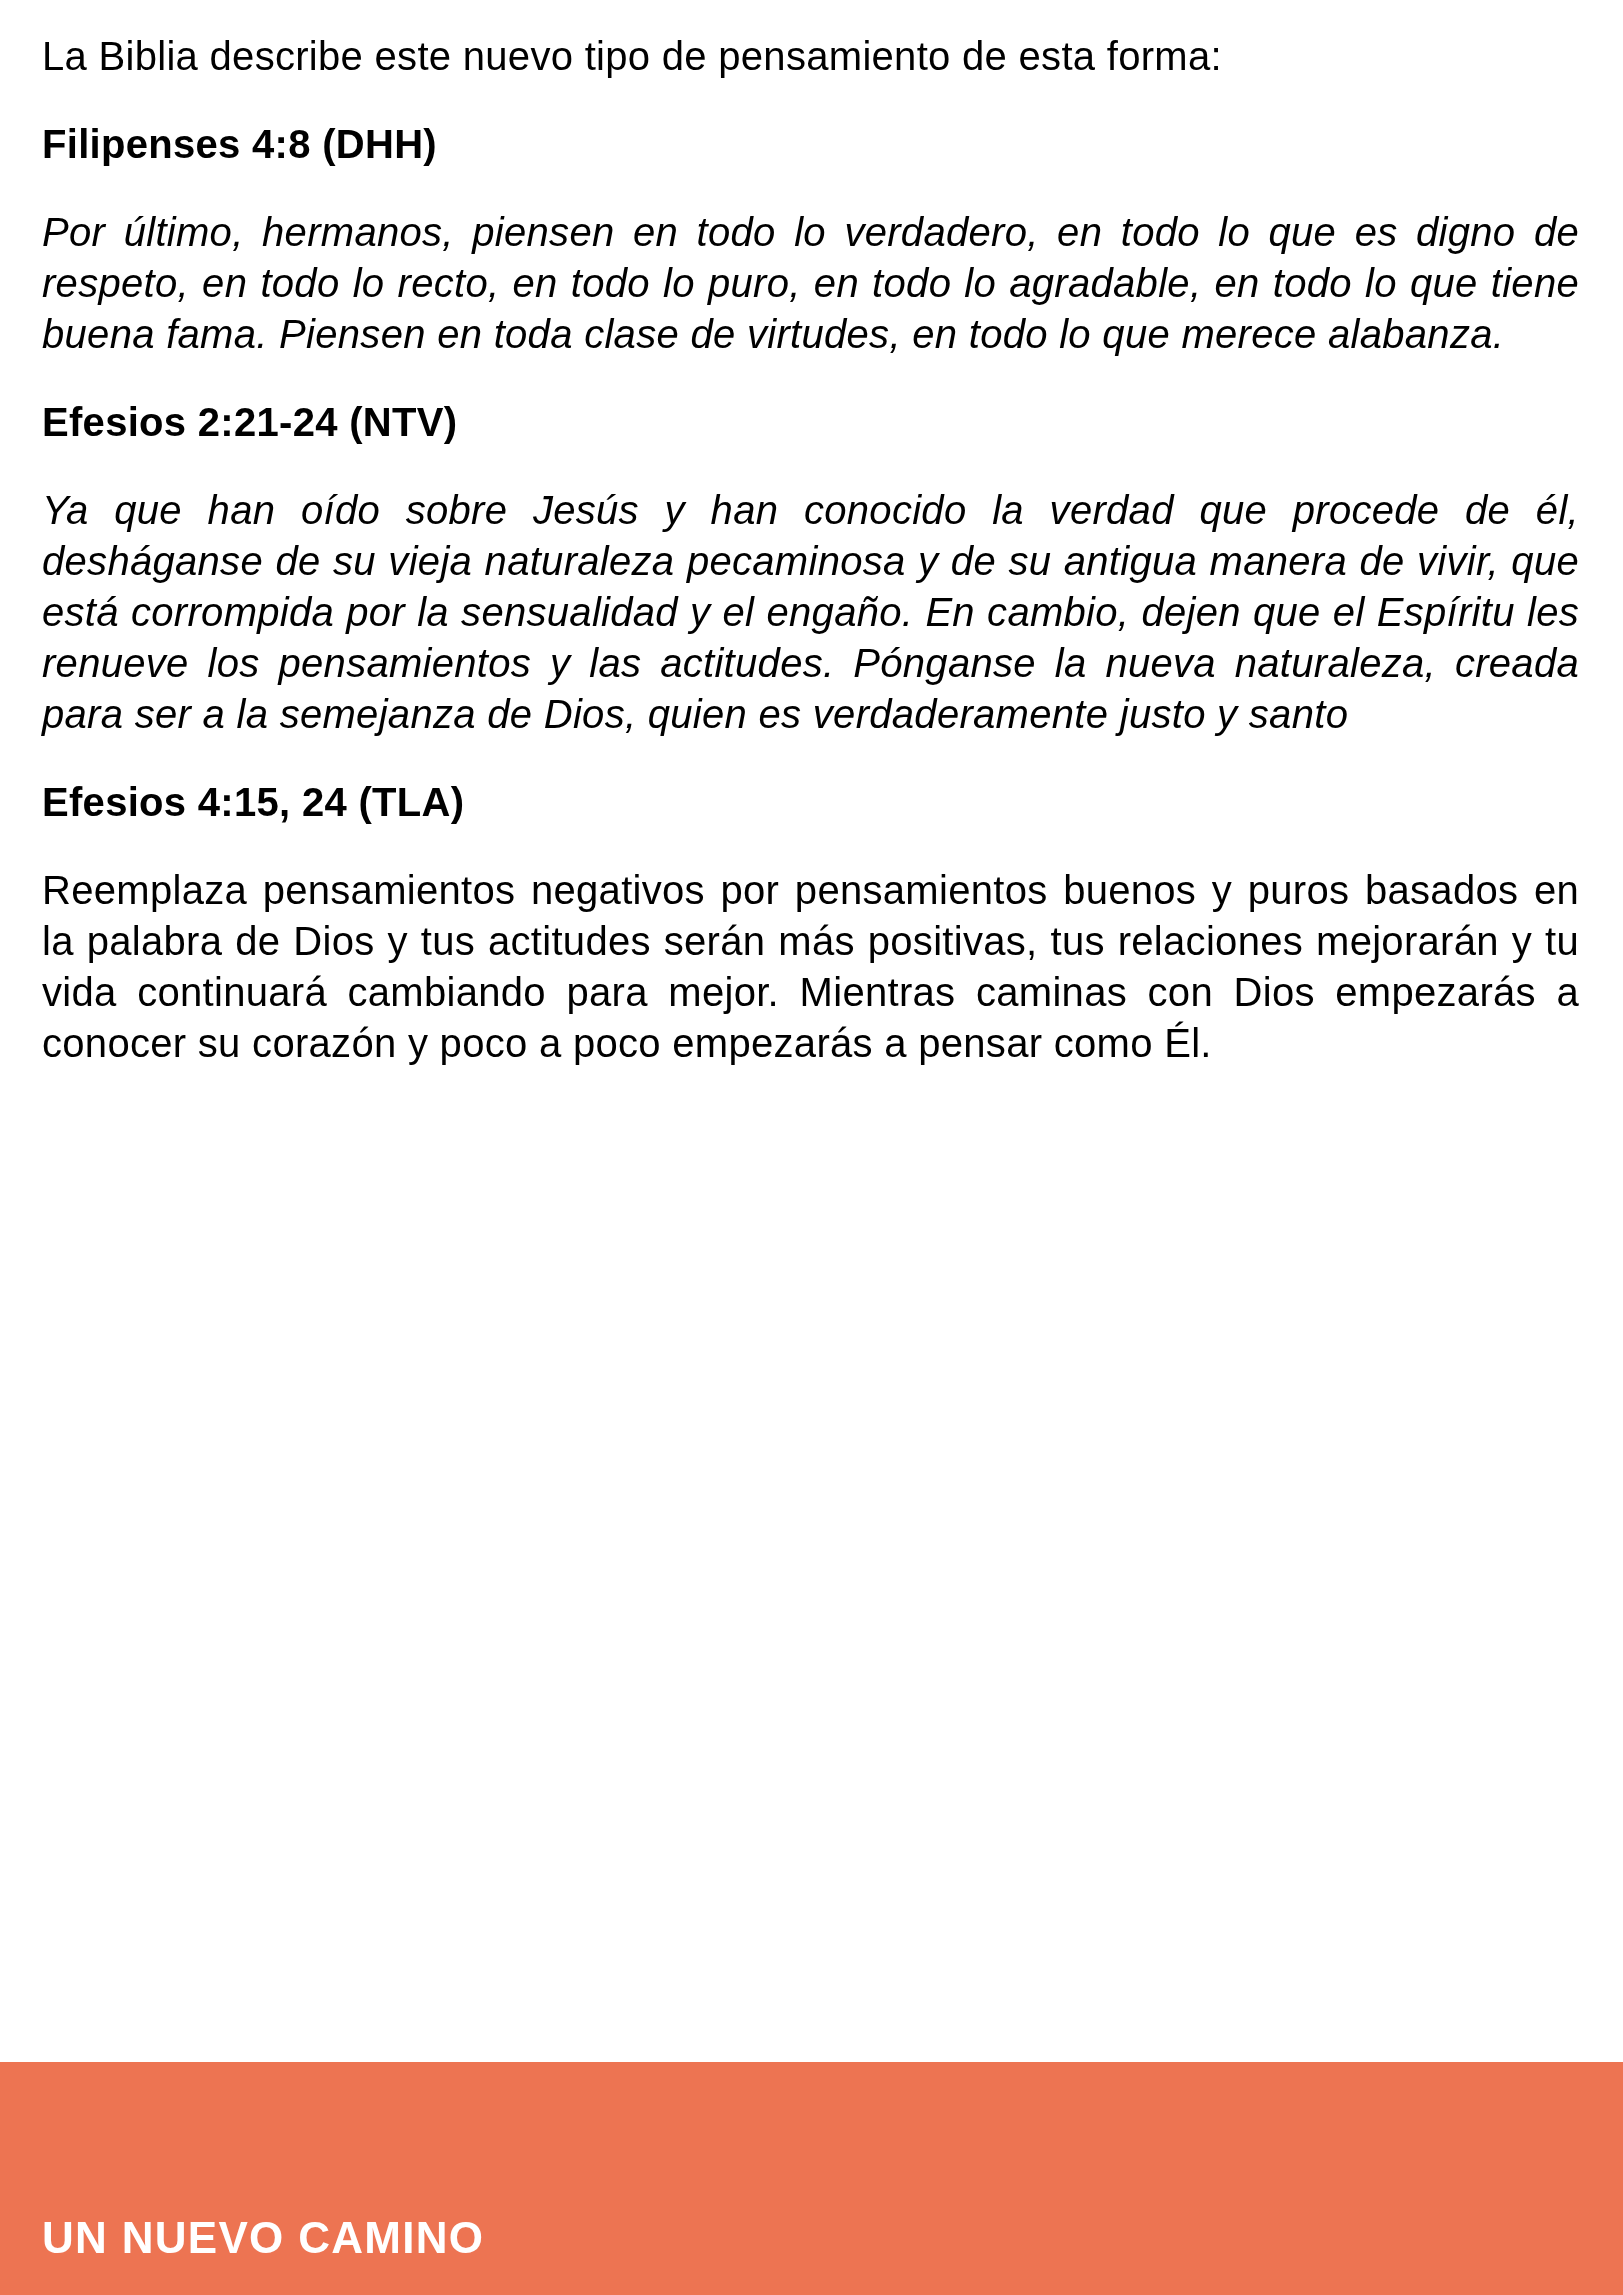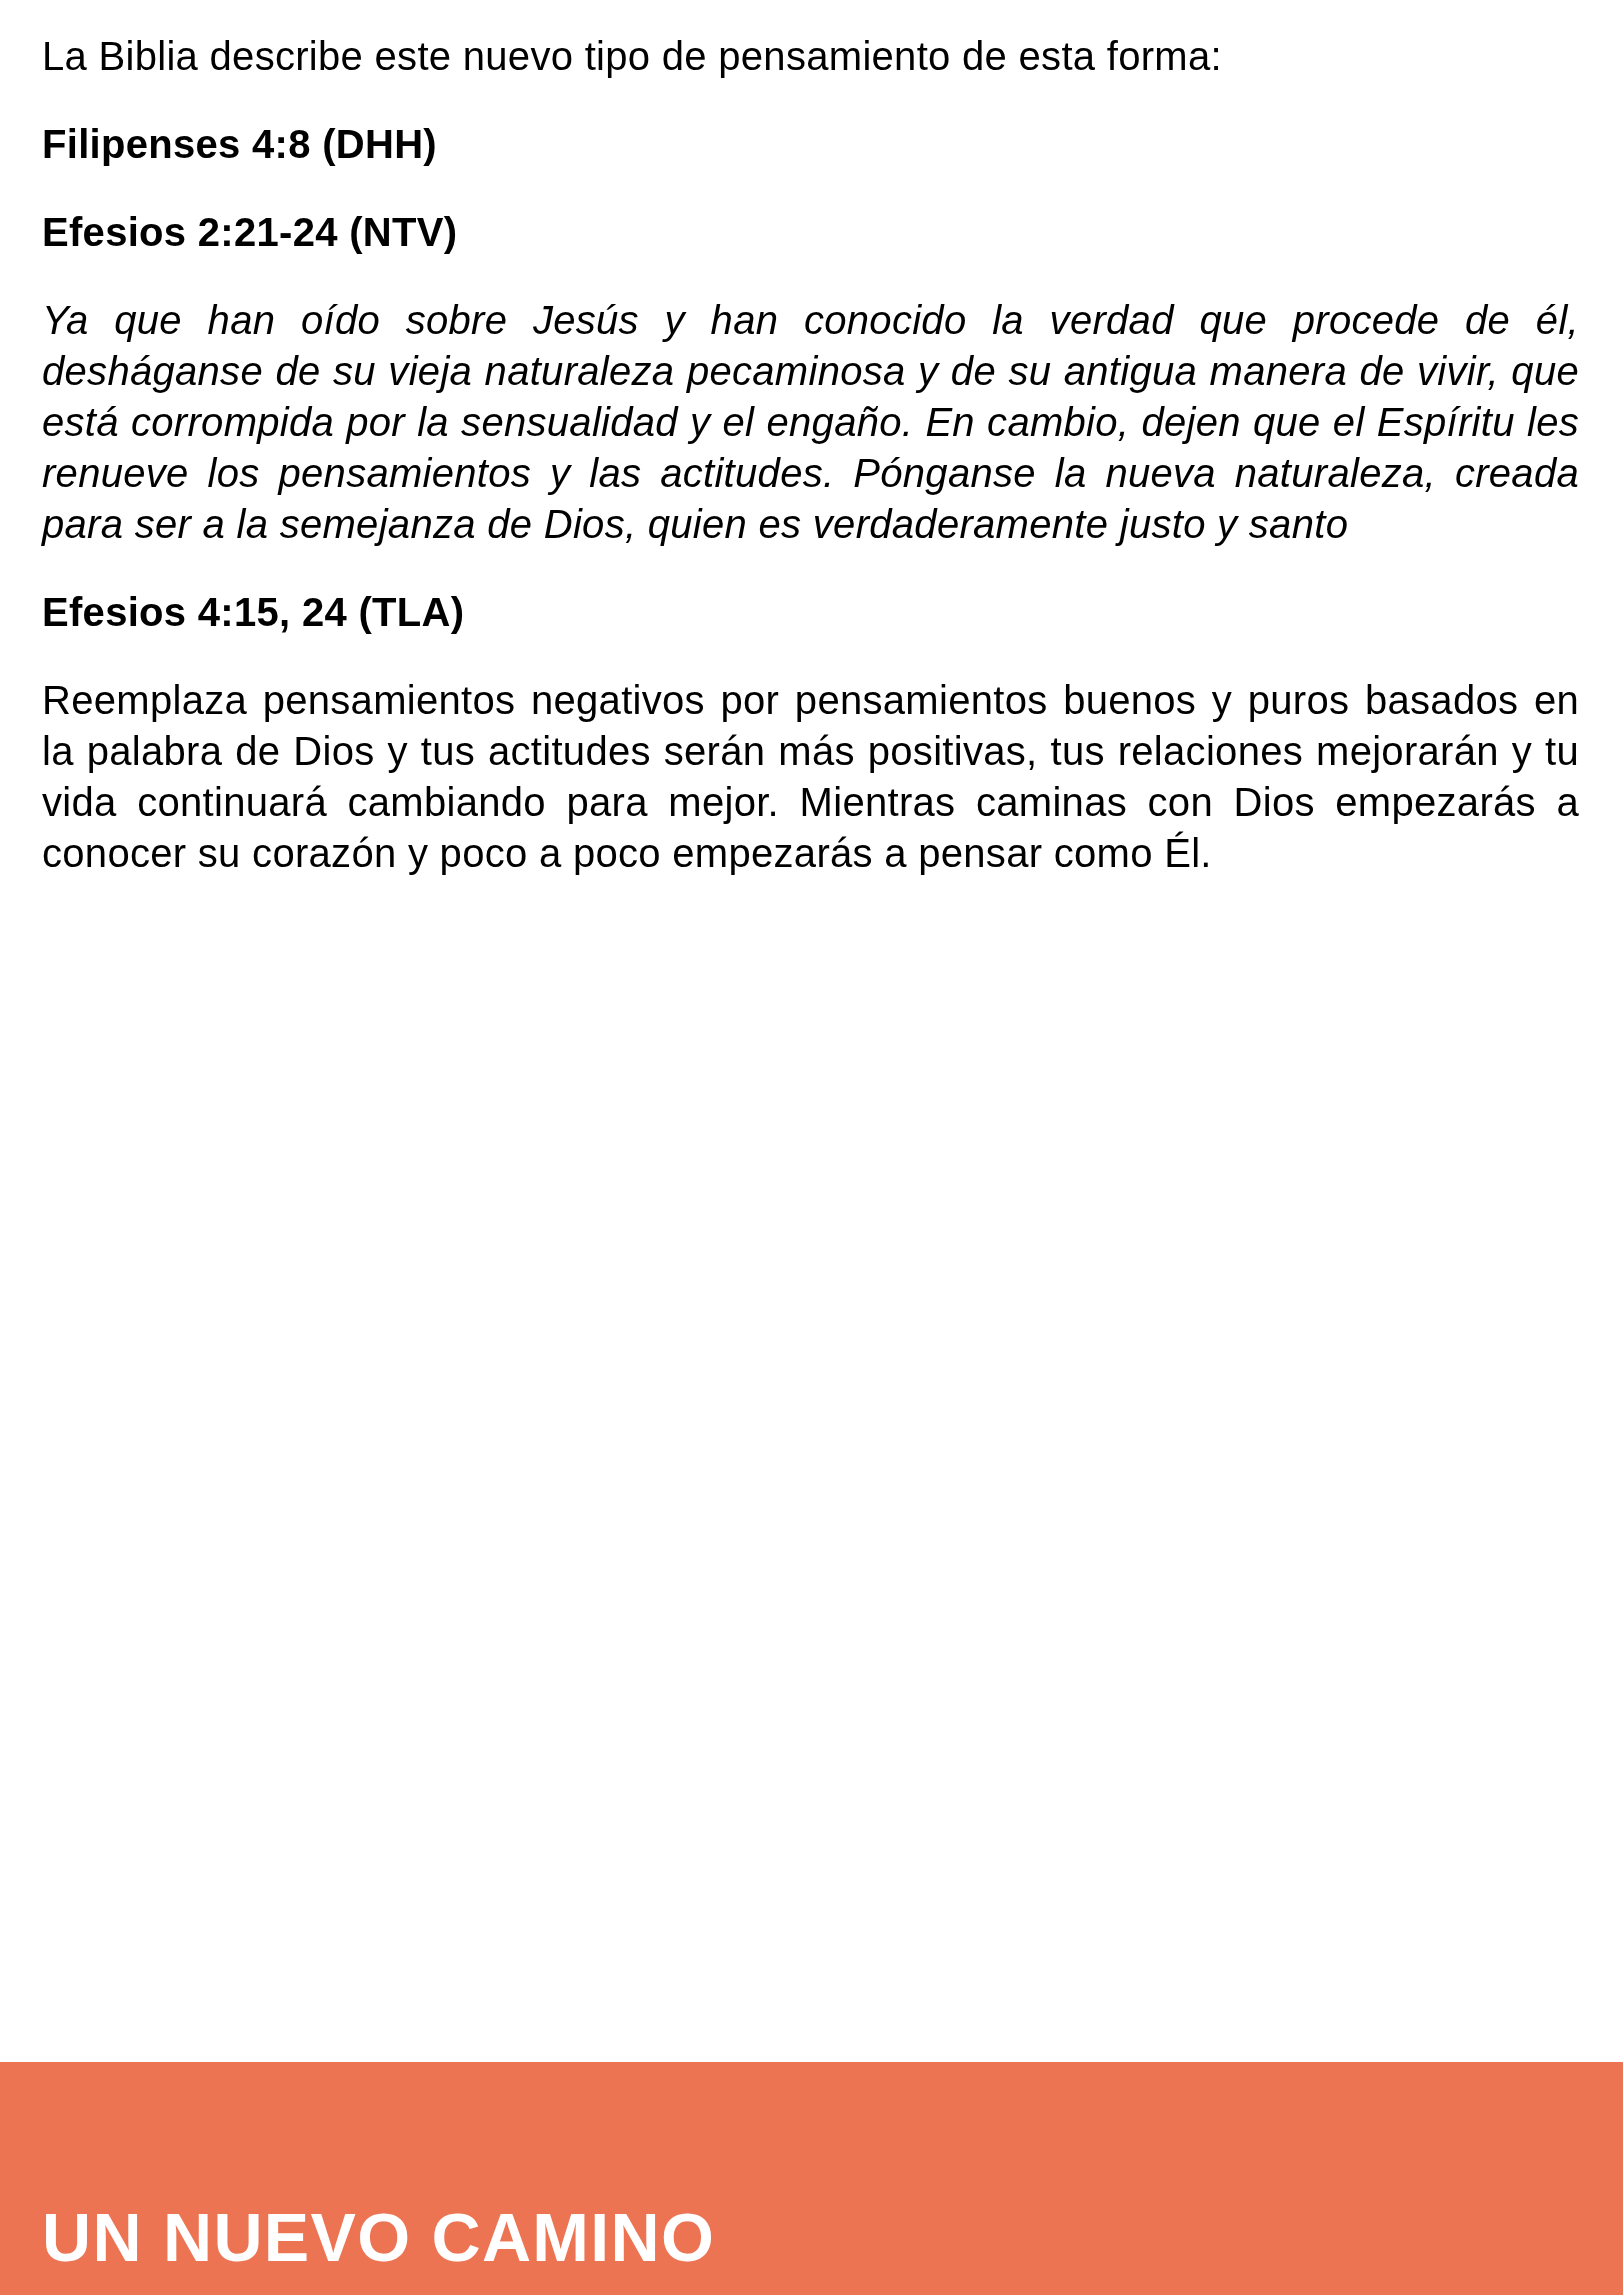--- a/index.html
+++ b/index.html
@@ -52,38 +52,39 @@
     left: 0;
     right: 0;
     bottom: 0;
     height: 233px;
   }
   .footer-title {
     position: absolute;
     left: 42px;
     bottom: 25px;
     margin: 0;
-    font-size: 68px;
+    font-size: 44px;
     line-height: 65px;
     font-weight: 900;
     letter-spacing: 1.3px;
     font-stretch: condensed;
     text-align: center;
   }
 </style>
 </head>
 <body>
 
 <div class="page">
   <div class="content">
 
     <p class="block intro">La Biblia describe este nuevo tipo de pensamiento de esta forma:</p>
 
     <p class="block scripture-heading">Filipenses 4:8 (DHH)</p>
 
+    <p class="block quote">Por último, hermanos, piensen en todo lo verdadero, en todo lo que es digno de respeto, en todo lo recto, en todo lo puro, en todo lo agradable, en todo lo que tiene buena fama. Piensen en toda clase de virtudes, en todo lo que merece alabanza.</p>
 
     <p class="block scripture-heading">Efesios 2:21-24 (NTV)</p>
 
     <p class="block quote">Ya que han oído sobre Jesús y han conocido la verdad que procede de él, desháganse de su vieja naturaleza pecaminosa y de su antigua manera de vivir, que está corrompida por la sensualidad y el engaño. En cambio, dejen que el Espíritu les renueve los pensamientos y las actitudes. Pónganse la nueva naturaleza, creada para ser a la semejanza de Dios, quien es verdaderamente justo y santo</p>
 
     <p class="block scripture-heading">Efesios 4:15, 24 (TLA)</p>
 
 
     <p class="block body-par">Reemplaza pensamientos negativos por pensamientos buenos y puros basados en la palabra de Dios y tus actitudes serán más positivas, tus relaciones mejorarán y tu vida continuará cambiando para mejor. Mientras caminas con Dios empezarás a conocer su corazón y poco a poco empezarás a pensar como Él.</p>
 

